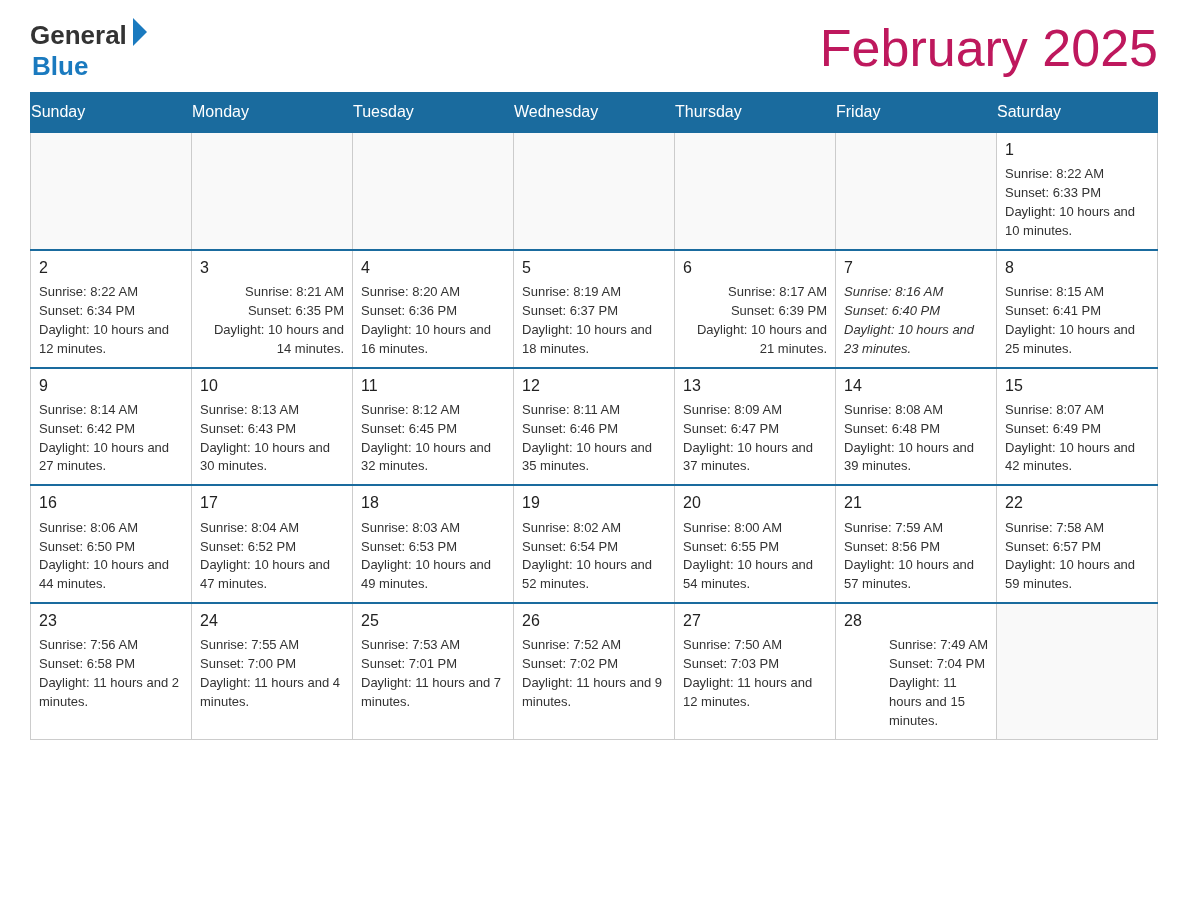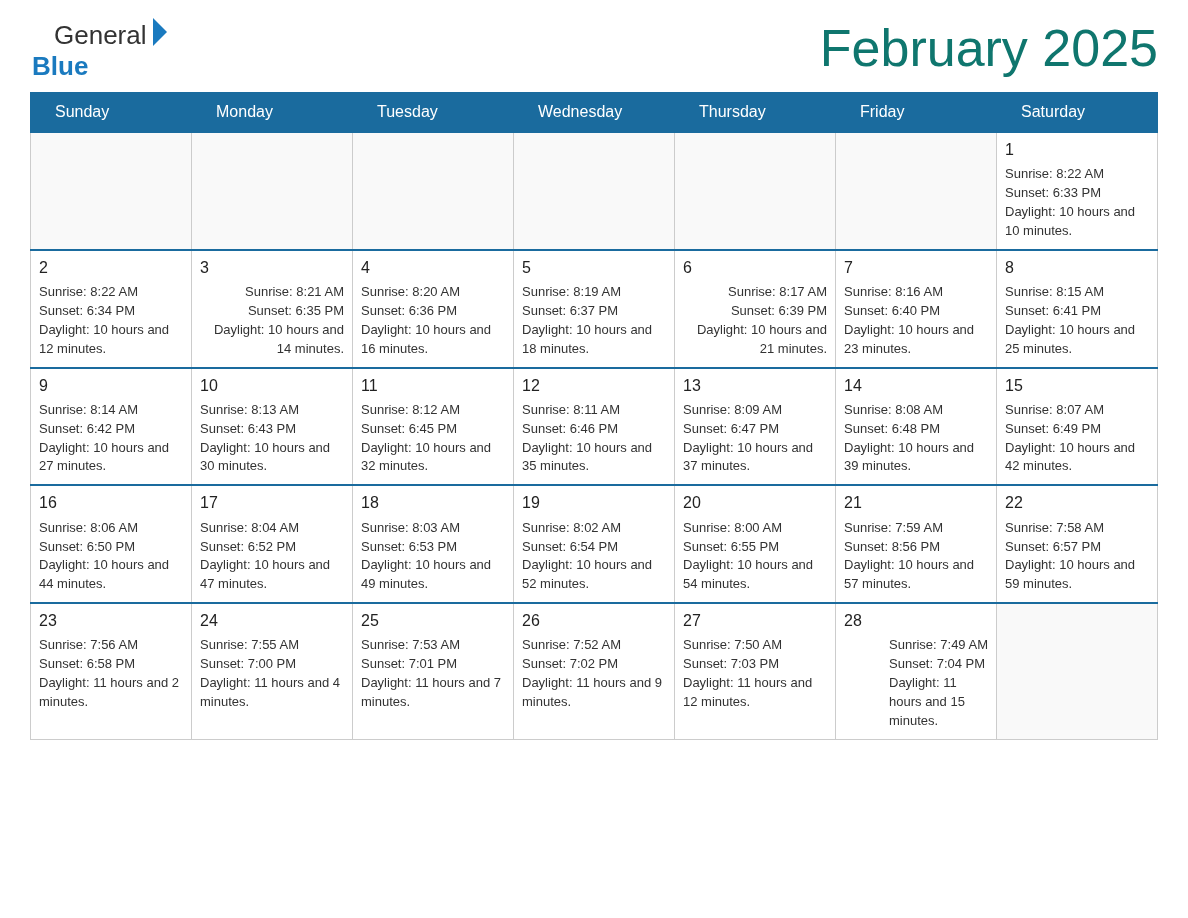--- a/index.html
+++ b/index.html
@@ -11,23 +11,22 @@
       min-height: 918px;
     }
     .header-section {
       display: flex;
       justify-content: space-between;
       align-items: flex-start;
       margin-bottom: 10px;
     }
     .logo-text-general {
       font-size: 26px;
-      font-weight: normal;
+      font-weight: bold;
       color: #333;
-      margin-left: 24px;
     }
     .logo-text-blue {
       font-size: 26px;
       font-weight: bold;
       color: #1a7abf;
     }
     .logo-arrow {
       width: 0;
       height: 0;
       border-left: 14px solid #1a7abf;
@@ -35,39 +34,39 @@
       border-bottom: 14px solid transparent;
       margin-left: 2px;
       margin-top: -8px;
     }
     .title-section {
       text-align: right;
     }
     .month-title {
       font-size: 52px;
       font-weight: normal;
-      color: #0f766e;
+      color: #be185d;
       line-height: 1.1;
     }
     .location-title {
       font-size: 20px;
       color: #444;
       margin-top: 4px;
     }
     .calendar-table {
       width: 100%;
       border-collapse: collapse;
       margin-top: 8px;
     }
     .calendar-table th {
       background-color: #1a6b9e;
       color: #fff;
       font-size: 16px;
       font-weight: normal;
-      padding: 10px 24px;
+      padding: 10px 0;
       text-align: left;
       border: 1px solid #1a6b9e;
     }
     .calendar-table td {
       vertical-align: top;
       padding: 6px 8px 8px 8px;
       border: 1px solid #ccc;
       width: 14.28%;
       min-height: 110px;
       font-size: 13px;
@@ -183,21 +182,21 @@
 Daylight: 10 hours and 18 minutes.</div>
         </td>
         <td>
           <span class="day-number">6</span>
           <div class="day-info" style="white-space: pre-line; text-align: right;">Sunrise: 8:17 AM
 Sunset: 6:39 PM
 Daylight: 10 hours and 21 minutes.</div>
         </td>
         <td>
           <span class="day-number">7</span>
-          <div class="day-info" style="white-space: pre-line;">Sunrise: 8:16 AM
+          <div class="day-info" style="white-space: pre-line; font-style: italic;">Sunrise: 8:16 AM
 Sunset: 6:40 PM
 Daylight: 10 hours and 23 minutes.</div>
         </td>
         <td>
           <span class="day-number">8</span>
           <div class="day-info" style="white-space: pre-line;">Sunrise: 8:15 AM
 Sunset: 6:41 PM
 Daylight: 10 hours and 25 minutes.</div>
         </td>
       </tr>

